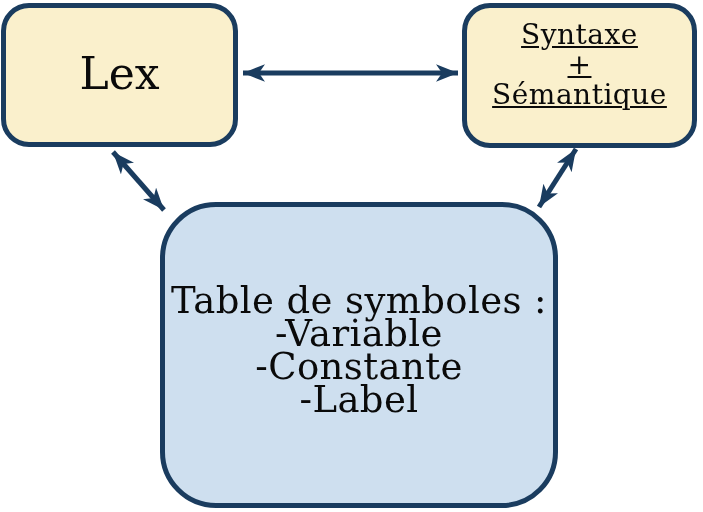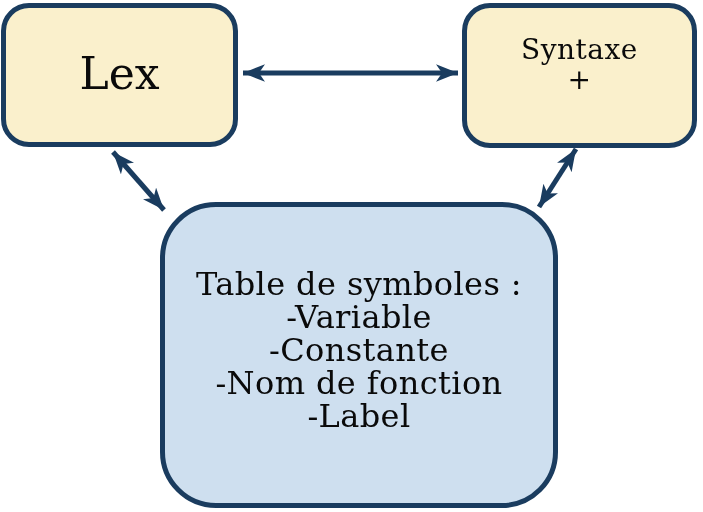--- a/index.html
+++ b/index.html
@@ -47,30 +47,31 @@
   }
   .box-lex .node-label { transform: translateY(-2px); }
   .box-syntax {
     left: 462px;
     top: 3px;
     width: 235px;
     height: 145px;
     font-size: 28px;
     line-height: 30px;
     letter-spacing: 0.5px;
+    text-decoration: underline;
   }
   .box-syntax .lines { transform: translateY(-11px); }
   .box-symbols {
     left: 160px;
     top: 202px;
     width: 398px;
     height: 306px;
     background: #cedfef;
     border-radius: 56px;
-    font-size: 32px;
+    font-size: 37px;
     line-height: 33px;
     letter-spacing: 0.4px;
   }
   .box-symbols .lines { transform: translateY(-5px); }
   .edge-label {
     position: absolute;
     left: 280px;
     top: 27px;
     width: 130px;
     text-align: center;
@@ -96,26 +97,26 @@
 
   <div class="box box-cream box-lex">
     <span class="node-label">Lex</span>
   </div>
 
 
   <div class="box box-cream box-syntax">
     <div class="lines">
       <div>Syntaxe</div>
       <div>+</div>
+      <div>Sémantique</div>
     </div>
   </div>
 
   <div class="box box-symbols">
     <div class="lines">
       <div>Table de symboles :</div>
       <div>-Variable</div>
       <div>-Constante</div>
-      <div>-Nom de fonction</div>
       <div>-Label</div>
     </div>
   </div>
 
 </div>
 
 </body></html>

